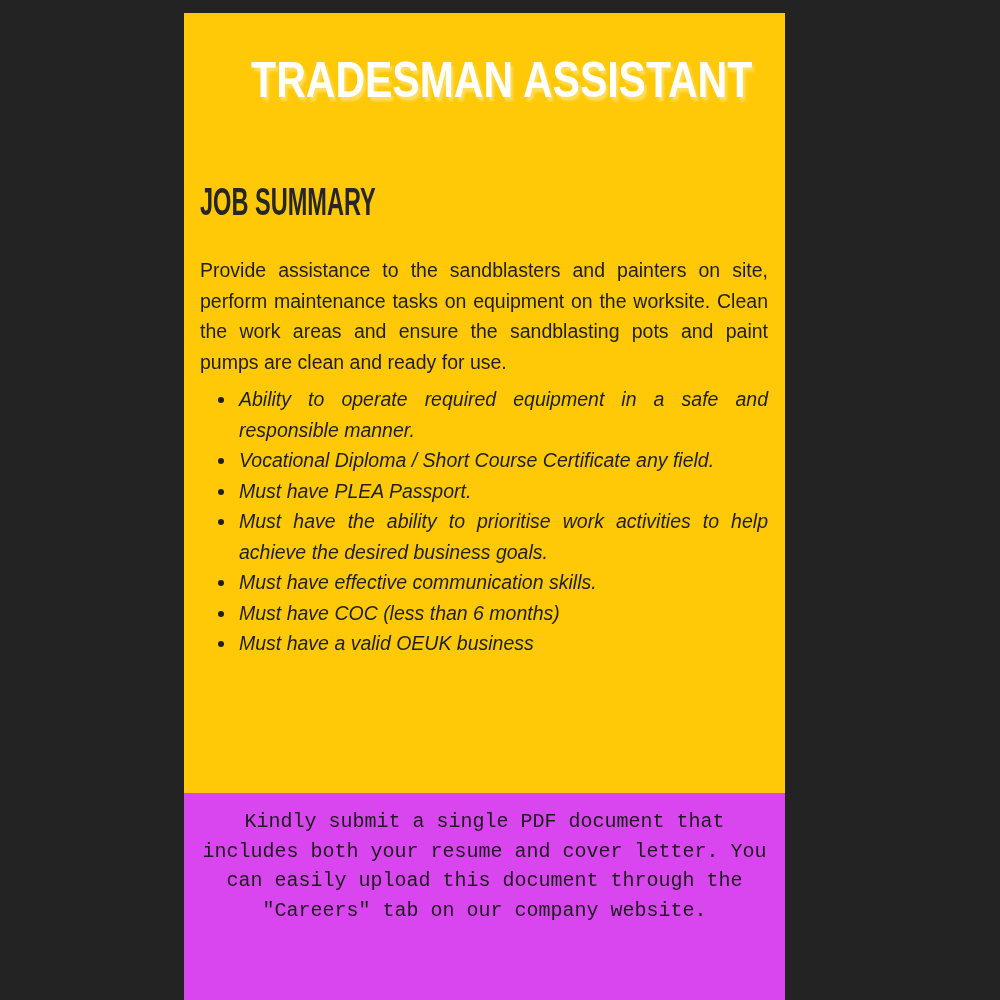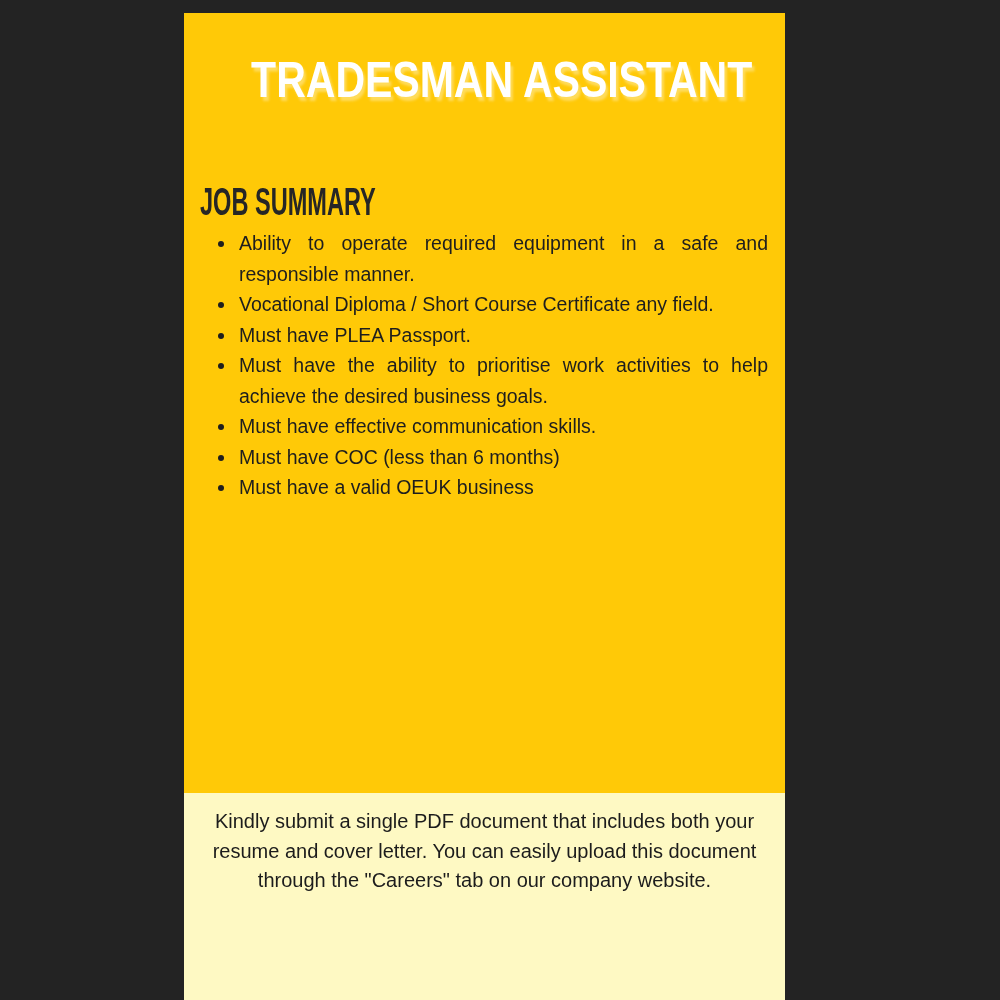--- a/index.html
+++ b/index.html
@@ -26,23 +26,24 @@
     background: #FFC907;
     box-sizing: border-box;
     padding: 42px 17px 13px 16px;
   }
   .card-white {
     position: absolute;
     left: 184px;
     top: 793px;
     width: 601px;
     height: 207px;
-    background: #fef9c3;
+    background: #d946ef;
     box-sizing: border-box;
     padding: 14px 10px 0 10px;
+    font-family: Liberation Mono, monospace;
   }
   h1.poster-title {
     margin: 0;
     color: #FFFFFF;
     font-size: 50px;
     font-weight: bold;
     text-align: center;
     letter-spacing: 0px;
     transform: scaleX(0.82);
     transform-origin: 50% 50%;
@@ -73,20 +74,21 @@
     font-size: 19.5px;
     font-weight: bold;
     line-height: 1.2;
   }
   ul.requirements-list {
     margin: 7px 0 0 0;
     padding: 0 0 0 37px;
     color: #1E1E1E;
     font-size: 19.5px;
     line-height: 30.5px;
+    font-style: italic;
   }
   ul.requirements-list li {
     text-align: justify;
     padding-left: 2px;
   }
   p.note {
     margin: 0;
     color: #1C1C1C;
     font-size: 20px;
     line-height: 29.5px;
@@ -112,20 +114,21 @@
 </head>
 <body>
 
 <div class="canvas">
 
   <div class="card-yellow">
     <h1 class="poster-title">TRADESMAN ASSISTANT</h1>
 
     <h2 class="job-summary-heading">JOB SUMMARY</h2>
 
+    <p class="summary">Provide assistance to the sandblasters and painters on site, perform maintenance tasks on equipment on the worksite. Clean the work areas and ensure the sandblasting pots and paint pumps are clean and ready for use.</p>
 
 
     <ul class="requirements-list">
       <li>Ability to operate required equipment in a safe and responsible manner.</li>
       <li>Vocational Diploma / Short Course Certificate any field.</li>
       <li>Must have PLEA Passport.</li>
       <li>Must have the ability to prioritise work activities to help achieve the desired business goals.</li>
       <li>Must have effective communication skills.</li>
       <li>Must have COC (less than 6 months)</li>
       <li>Must have a valid OEUK business</li>

